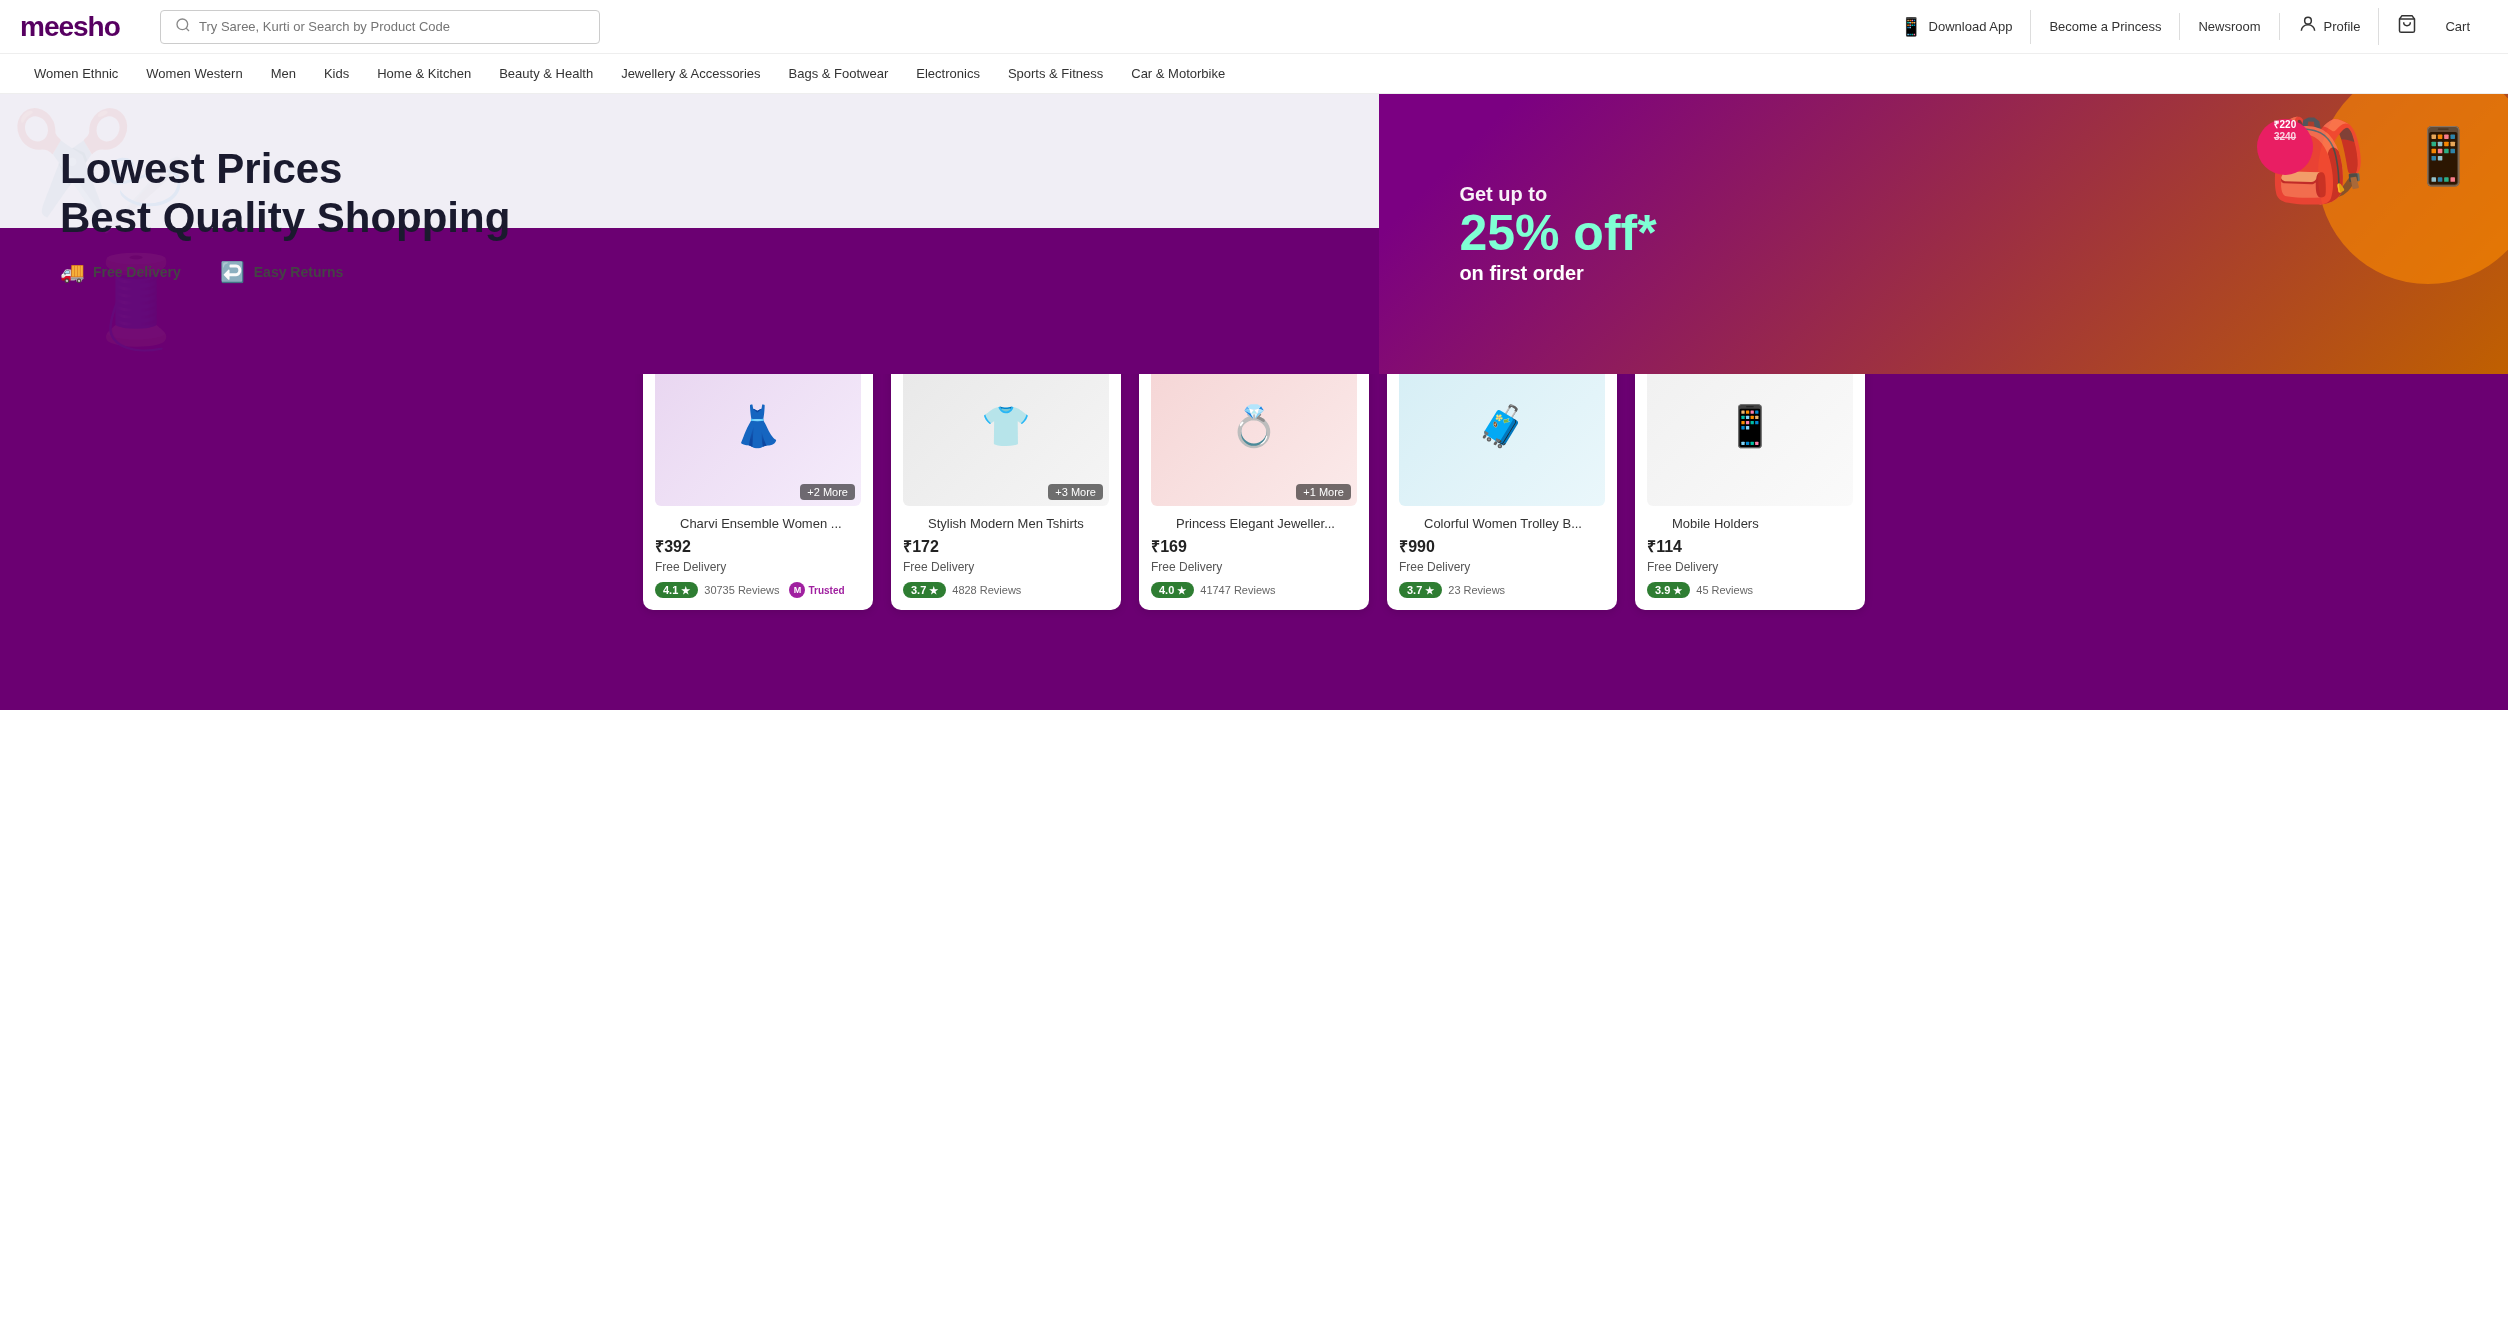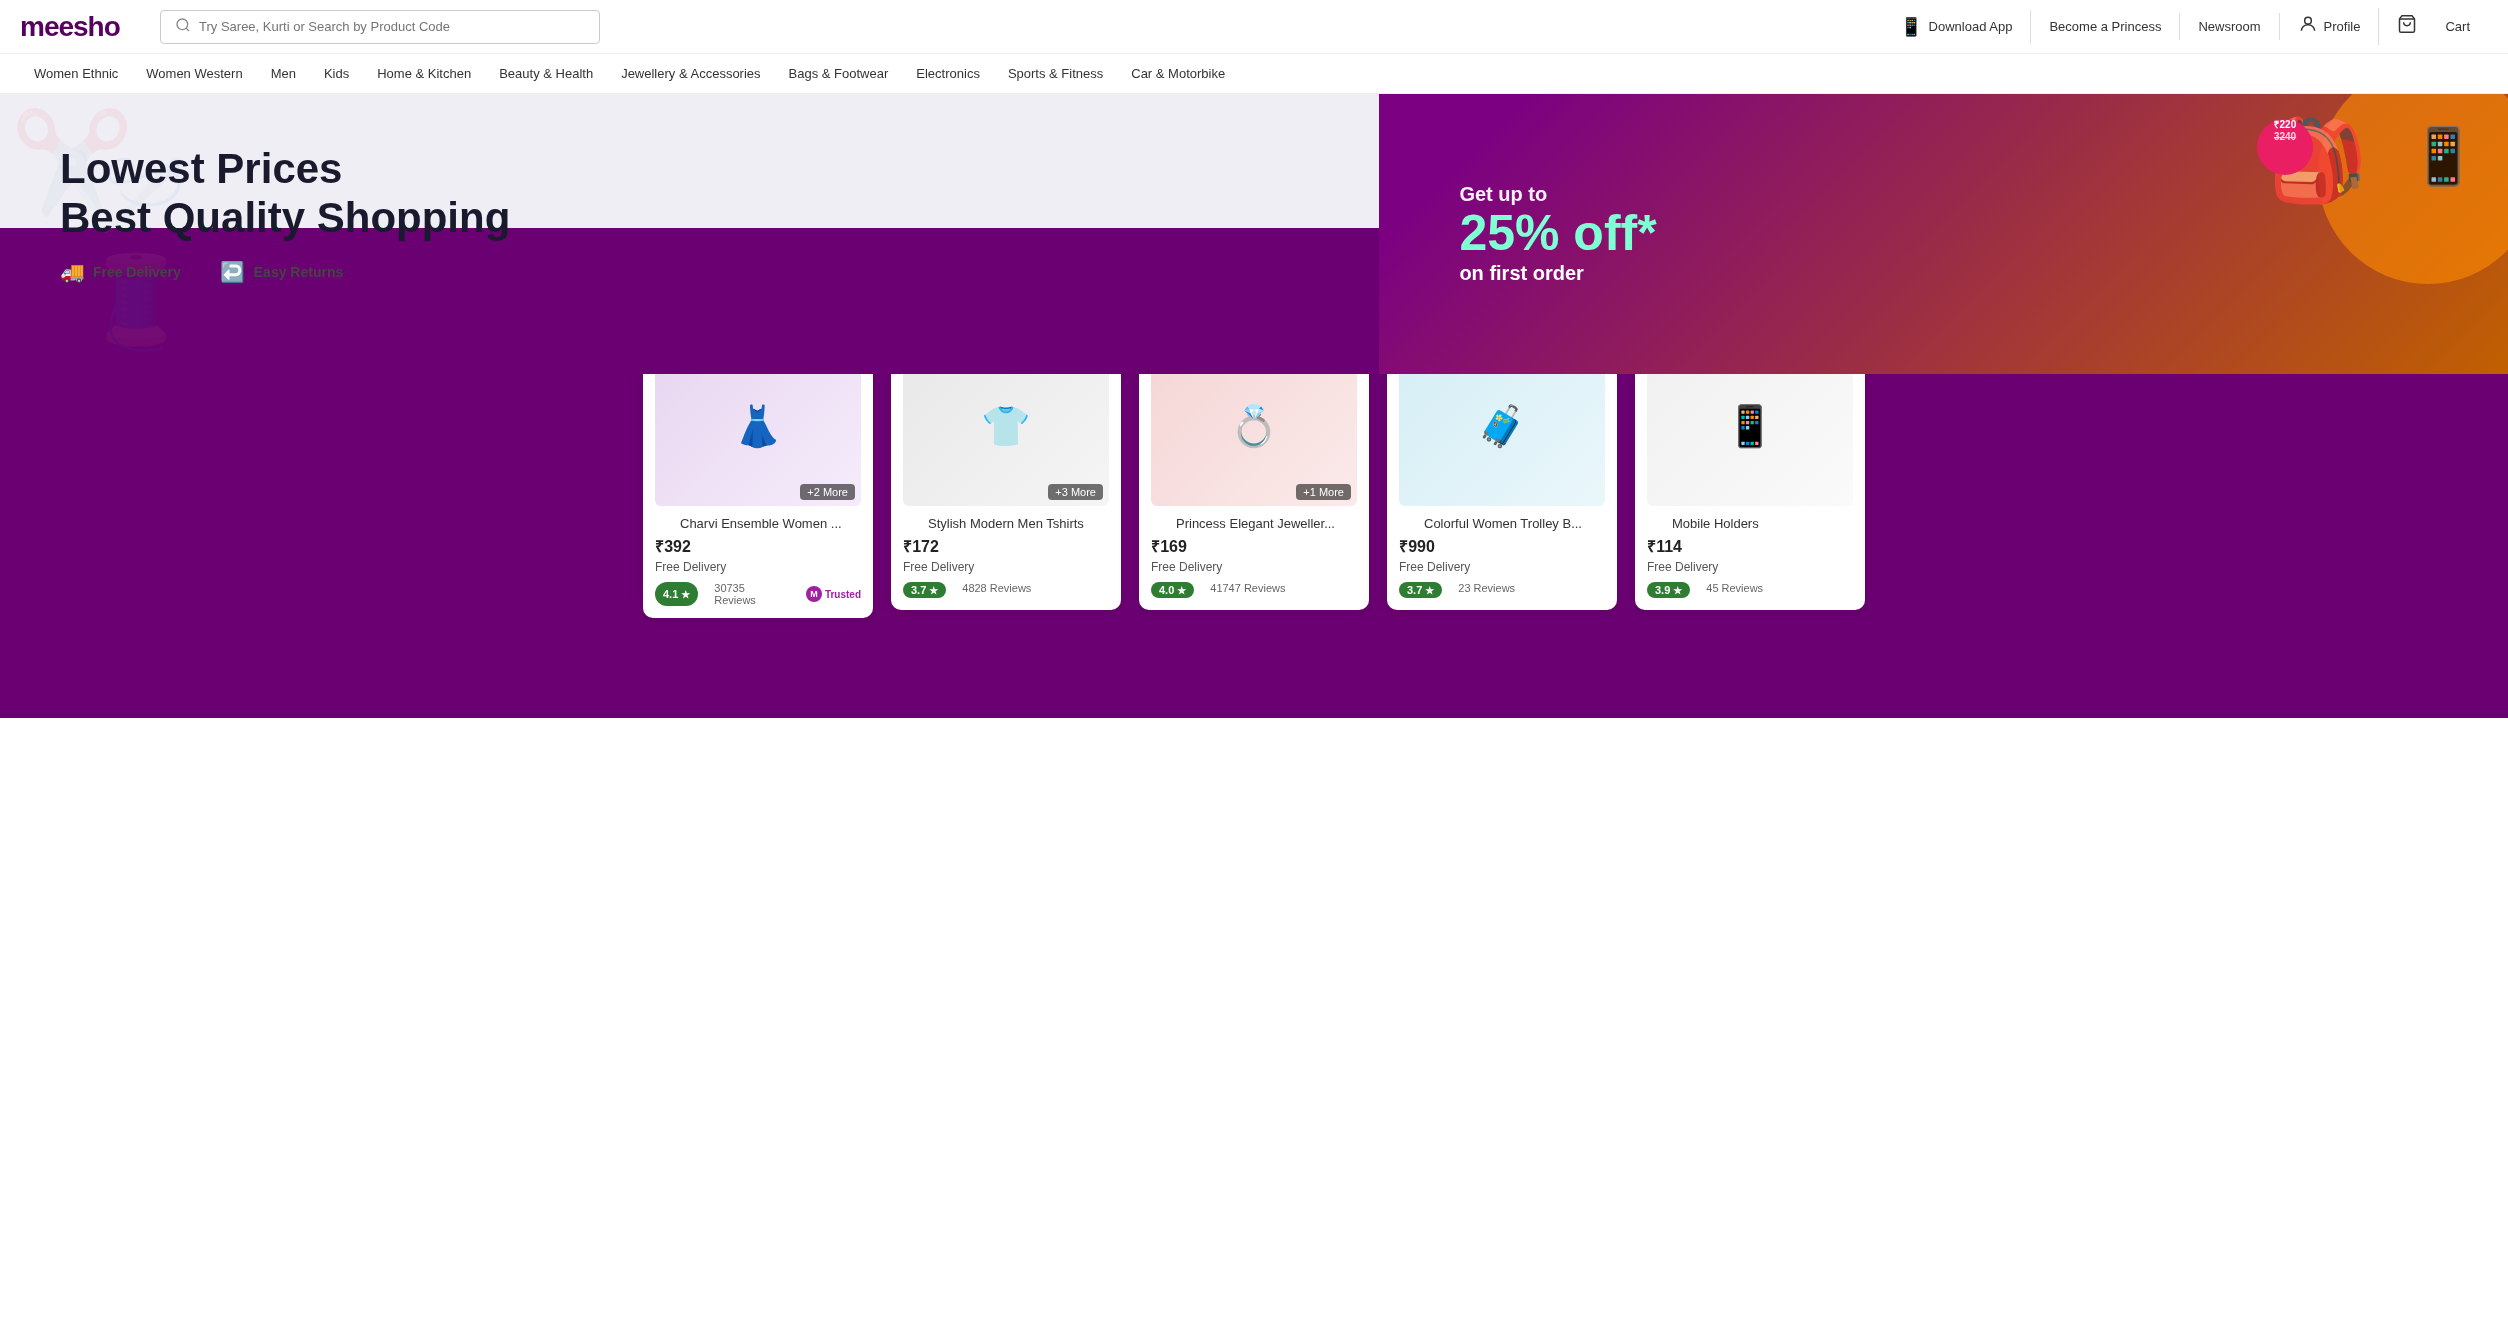--- a/index.html
+++ b/index.html
@@ -238,21 +238,22 @@
       color: #222;
       margin-top: 4px;
     }
     .product-delivery {
       font-size: 12px;
       color: #555;
       margin-top: 3px;
     }
     .product-rating {
       display: flex;
-      gap: 16px;
+      align-items: center;
+      gap: 6px;
       margin-top: 8px;
     }
     .rating-badge {
       background: #2e7d32;
       color: #fff;
       font-size: 11px;
       border-radius: 20px;
       padding: 2px 8px;
       display: flex;
       align-items: center;

